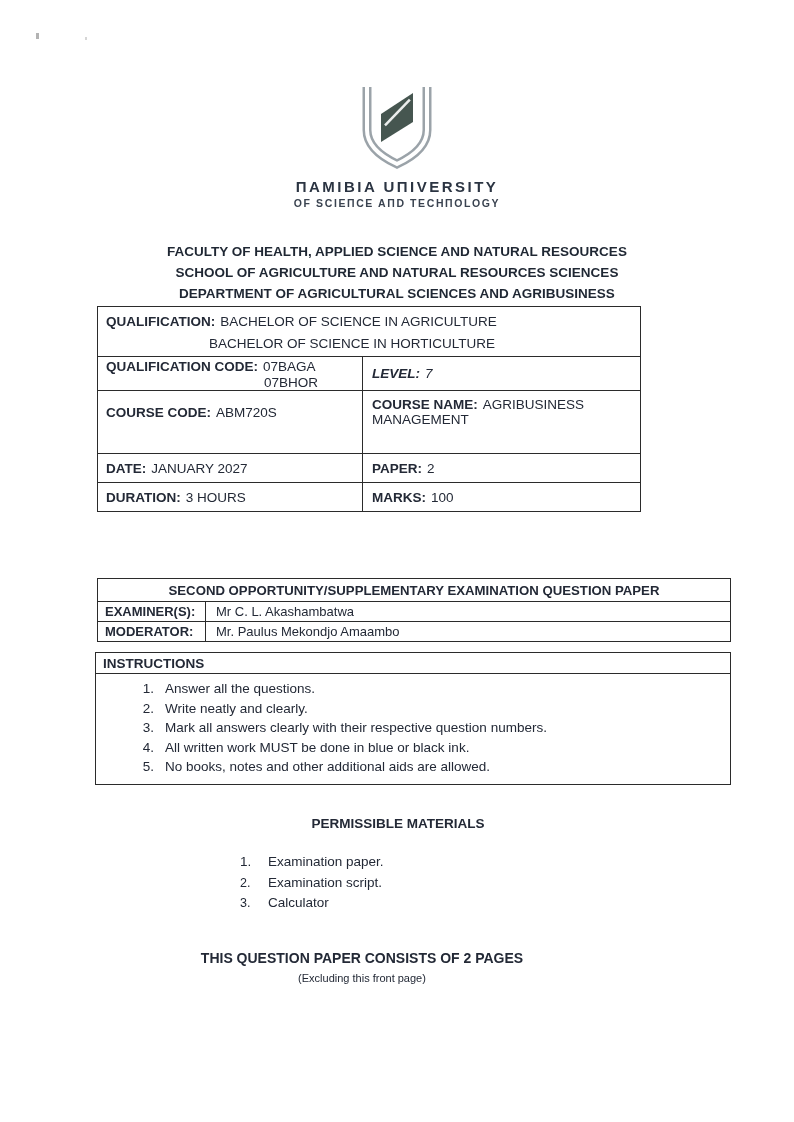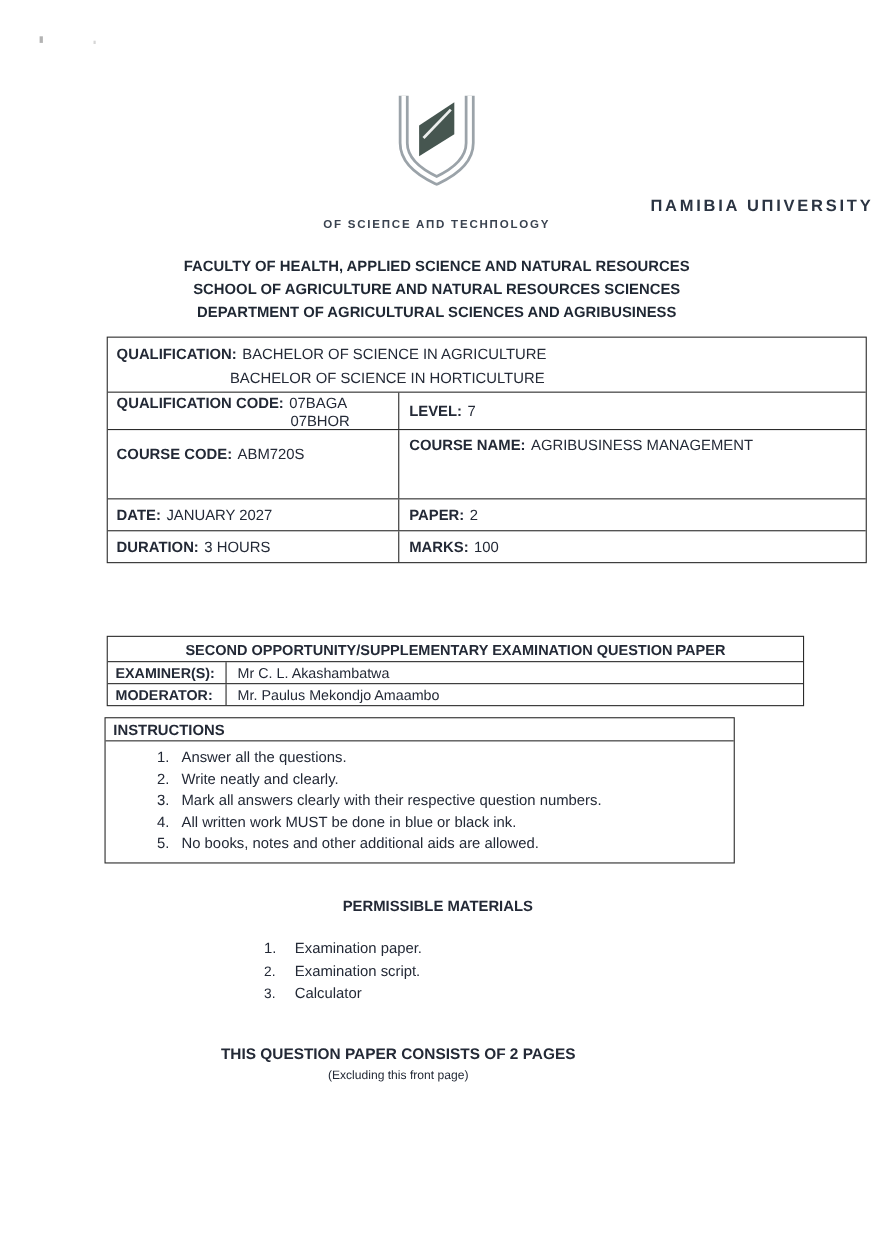--- a/index.html
+++ b/index.html
@@ -11,61 +11,61 @@
     font-family:"Liberation Sans", sans-serif;
     color:#232936;
     overflow:hidden;
   }
 
   
   .speck { position:absolute; background:#8a8a8a; opacity:.65; }
 
   
   .logo-wrap { position:absolute; left:0; width:794px; text-align:center; }
-  .wordmark1 { font-size:15px; font-weight:700; letter-spacing:2.5px; color:#2b3442;text-align:right; }
+  .wordmark1 { font-size:15px; font-weight:700; letter-spacing:2.5px; color:#2b3442; }
   .wordmark2 { font-size:10.5px; font-weight:600; letter-spacing:1.6px; color:#3a4350; margin-top:2px; }
 
   
-  .faculty-block { position:absolute; left:0; top:231px; width:794px; text-align:center; }
+  .faculty-block { position:absolute; left:0; top:241px; width:794px; text-align:center; }
   .faculty-block div { font-size:13.5px; font-weight:700; line-height:21px; color:#1f2733; }
 
   
   .doc-table { position:absolute; border:1.6px solid #2b2b2b; background:#fff; font-size:13.5px; }
   .row { display:flex; border-top:1.5px solid #2b2b2b; }
   .row:first-child { border-top:none; }
   .lbl { font-weight:700; margin-right:5px; }
   .cell-l { border-right:1.5px solid #2b2b2b; }
 
   
-  .t1 { left:97px; top:306px; width:691px; }
+  .t1 { left:97px; top:306px; width:544px; }
   .t1 .cell-l { width:265px; }
   .t1 .cell-r { flex:1; }
   .t1r1 { height:49px; padding:4px 8px 0 8px; line-height:22px; }
   .t1r1 .l2 { text-indent:103px; }
   .t1r2 { height:34px; }
   .t1r2 .cell-l { padding:2px 0 0 8px; line-height:15.5px; }
   .t1r2 .ind { text-indent:158px; }
-  .t1r2 .cell-r { display:flex; align-items:center; padding-left:9px; }
+  .t1r2 .cell-r { display:flex; align-items:center; padding-left:9px;font-style:italic; }
   .t1r3 { height:63px; }
   .t1r3 .cell-l { padding:14px 0 0 8px; }
   .t1r3 .cell-r { padding:6px 0 0 9px; }
   .t1r4 { height:29px; }
   .t1r5 { height:29px; }
   .t1r4 .cell-l, .t1r5 .cell-l { display:flex; align-items:center; padding-left:8px; }
   .t1r4 .cell-r, .t1r5 .cell-r { display:flex; align-items:center; padding-left:9px; }
 
   
   .t2 { left:97px; top:578px; width:634px; font-size:13px; }
   .t2-head { height:22px; display:flex; align-items:center; justify-content:center; font-weight:700; font-size:13.2px; }
   .t2 .row2 { display:flex; border-top:1.5px solid #2b2b2b; height:20px; }
   .t2 .c1 { width:108px; border-right:1.5px solid #2b2b2b; display:flex; align-items:center; padding-left:7px; font-weight:700; }
   .t2 .c2 { flex:1; display:flex; align-items:center; padding-left:10px; }
 
   
-  .inst { left:95px; top:652px; width:573px; font-size:13.5px; }
+  .inst { left:95px; top:652px; width:636px; font-size:13.5px; }
   .inst-head { height:21px; display:flex; align-items:center; padding-left:7px; font-weight:700; border-bottom:1.5px solid #2b2b2b; }
   .inst-body { padding:5px 6px 7px 6px; }
   .inst-item { display:flex; line-height:19.5px; }
   .inst-item .num { width:52px; text-align:right; }
   .inst-item .txt { margin-left:11px; }
 
   
   .perm-title { position:absolute; left:0; top:816px; width:796px; text-align:center; font-size:13.5px; font-weight:700; }
   .perm-list { position:absolute; left:240px; top:852px; font-size:13.5px; }
   .perm-item { display:flex; line-height:20.5px; }

